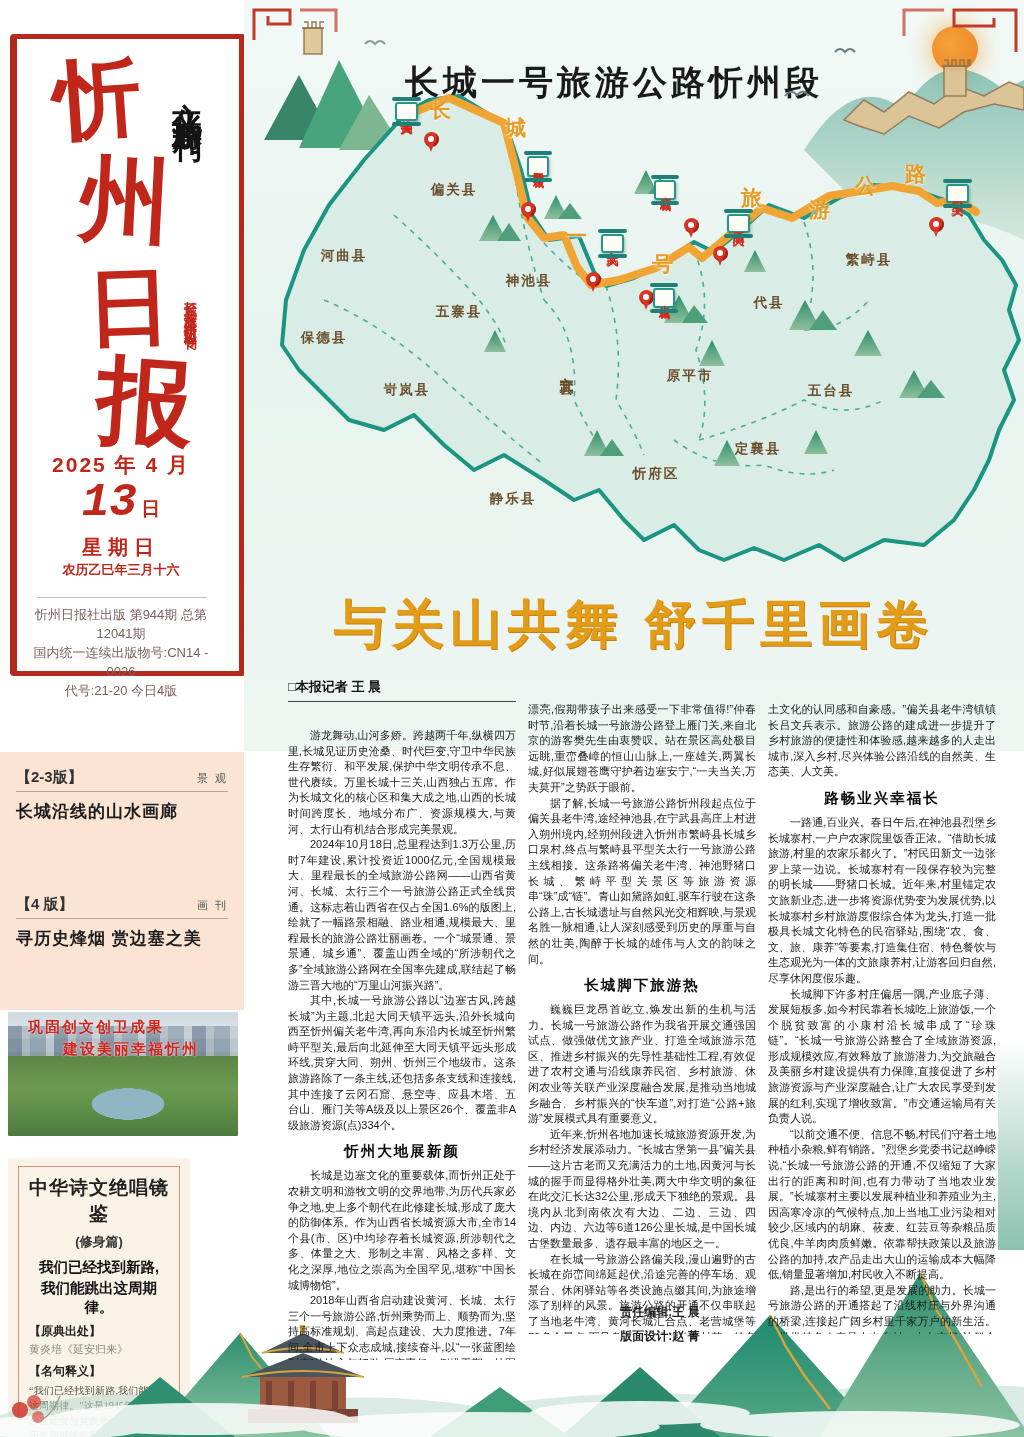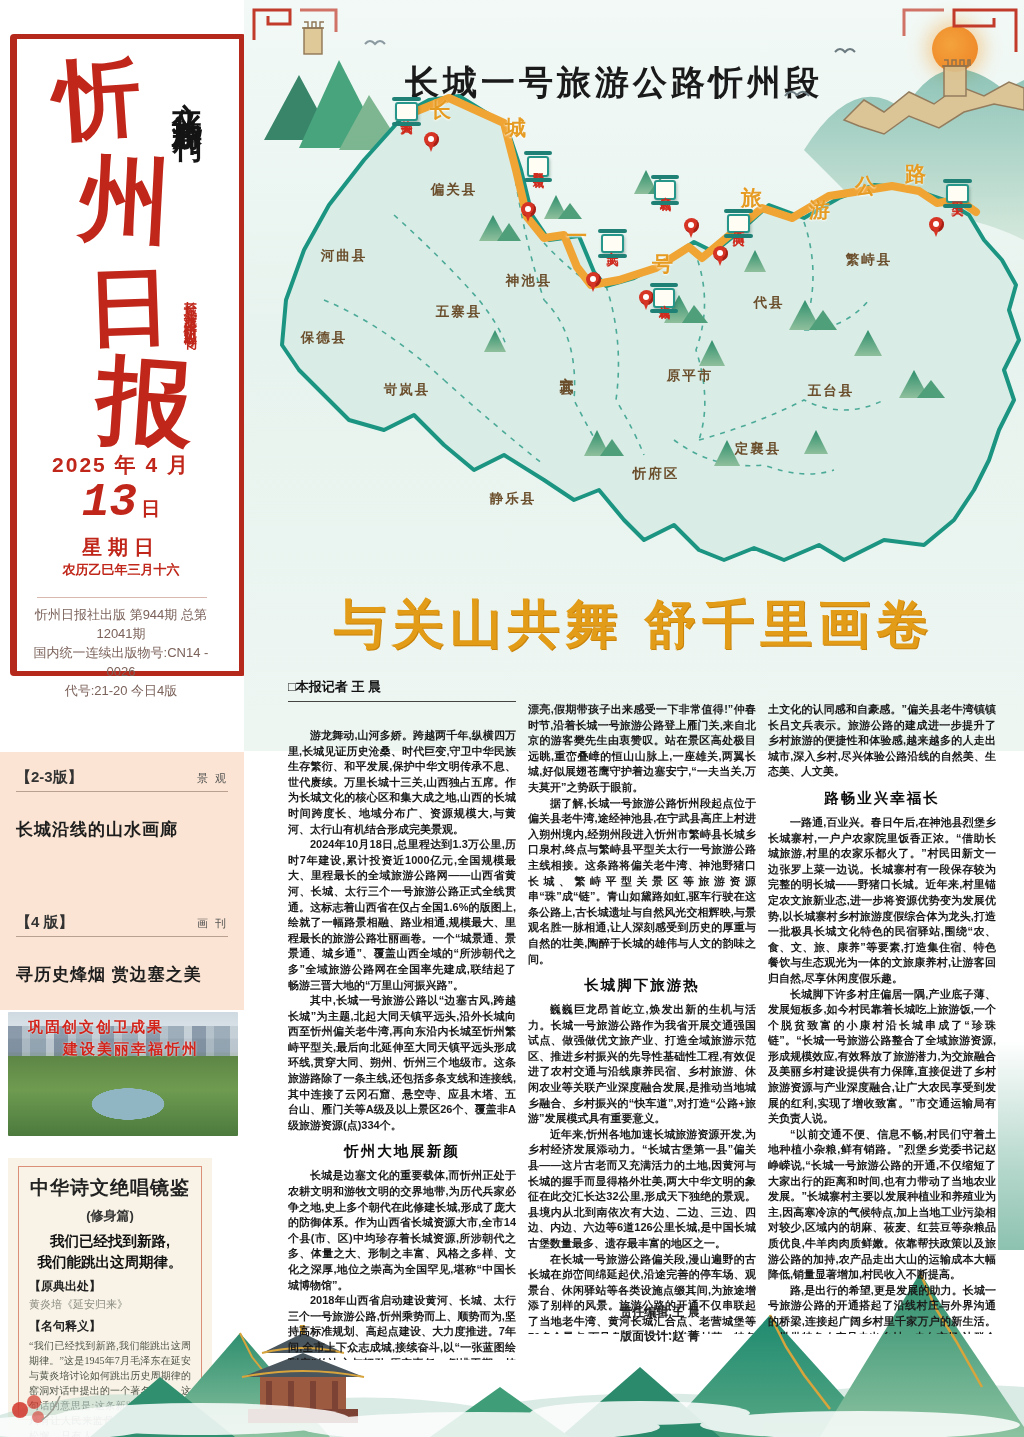--- a/index.html
+++ b/index.html
@@ -21,34 +21,34 @@
      color:#7b625a;font-size:13px;line-height:19px;}
   #pub-divider{position:absolute;left:20px;top:505px;width:170px;border-top:1px solid #d9b8b0;}
 
   
   #pink-rail{left:0;top:752px;width:244px;height:258px;background:#fbe4d3;}
   .rail-entry{padding:16px 16px 0 16px;}
   .rail-row{display:flex;justify-content:space-between;align-items:baseline;
      border-bottom:1px solid #b9a08f;padding-bottom:4px;}
   .rail-page{font-size:15px;color:#333;font-weight:700;}
   .rail-cat{font-size:11px;color:#555;letter-spacing:2px;}
-  .rail-title{font-size:17px;font-weight:900;color:#1d1d1d;margin-top:26px;letter-spacing:1px;}
+  .rail-title{font-size:17px;font-weight:900;color:#1d1d1d;margin-top:8px;letter-spacing:1px;}
 
   
   #city-photo{left:8px;top:1012px;width:230px;height:124px;overflow:hidden;border-radius:1px;
      background:
        radial-gradient(60px 26px at 120px 92px,#8fb6c2 60%,transparent 61%),
        linear-gradient(to bottom,#cfd9e1 0,#dde6ea 26px,#9aa8b2 27px,#8b9aa6 40px,#5c8445 41px,#6e9b50 78px,#4c7a3e 124px);}
   #city-photo .bldg{position:absolute;top:14px;left:0;width:100%;height:30px;
      background:repeating-linear-gradient(90deg,#7d8ea0 0 14px,#aebcc6 14px 22px,#93a4b2 22px 38px,#c2ccd4 38px 46px);opacity:.85;}
   .slogan{position:absolute;color:#d2241b;font-weight:900;font-size:15px;letter-spacing:2px;
      font-family:"Liberation Serif",serif;text-shadow:0 0 2px rgba(255,255,255,.8);}
 
   
-  #poetry-box{left:8px;top:1158px;width:204px;height:272px;background:#f8f3e6;}
+  #poetry-box{left:8px;top:1158px;width:182px;height:272px;background:#f8f3e6;}
   #poetry-inner{position:absolute;left:10px;top:8px;right:10px;bottom:10px;border:1px solid #dc8f78;padding:8px 10px;}
   #poetry-title{text-align:center;font-size:19px;font-weight:900;color:#222;letter-spacing:1px;}
   #poetry-sub{text-align:center;font-size:13px;font-weight:700;color:#333;margin-top:6px;}
   .poetry-quote{text-align:center;font-size:14.5px;font-weight:900;color:#111;margin-top:7px;}
   .poetry-label{font-size:12px;font-weight:900;color:#222;margin-top:6px;}
   .poetry-src{font-size:11px;color:#8a8a80;margin-top:2px;}
   #poetry-exp{font-size:10px;line-height:15px;color:#4e5248;text-align:justify;margin-top:3px;
      font-family:"Liberation Serif",serif;}
 
   
@@ -78,21 +78,21 @@
   
   .corner-orn{position:absolute;z-index:3;}
 
   
   #headline{left:244px;top:590px;width:780px;text-align:center;font-size:52px;font-weight:900;
      color:#e29c18;letter-spacing:6px;font-family:"Liberation Sans",sans-serif;
      text-shadow:1px 1px 0 #c9820a;}
   #byline{left:288px;top:678px;width:228px;font-size:13px;font-weight:900;color:#111;
      border-bottom:1.5px solid #444;padding-bottom:5px;z-index:3;}
   .col{position:absolute;top:702px;width:228px;height:632px;overflow:hidden;z-index:2;}
-  .col p{margin:0;font-size:11px;line-height:15.6px;text-align:justify;color:#1b1b1b;text-indent:2em;font-weight:bold;}
+  .col p{margin:0;font-size:11px;line-height:15.6px;text-align:justify;color:#1b1b1b;text-indent:2em;}
   .col p.cont{text-indent:0;}
   .col h3{margin:9px 0 7px;text-align:center;font-size:14.5px;color:#0d0d0d;letter-spacing:2px;}
   #credits{left:540px;top:1300px;width:240px;text-align:center;z-index:3;}
   #credits div{font-size:12px;color:#222;line-height:24px;font-weight:700;}
 
   
   #right-wash{left:998px;top:1040px;width:26px;height:210px;
      background:linear-gradient(to bottom,rgba(46,143,111,0) 0,rgba(46,143,111,.35) 60%,rgba(46,143,111,.55) 100%);z-index:1;}
   #bottom-art{left:0;top:1237px;width:1024px;height:200px;z-index:1;}
   #seal{left:8px;top:1390px;width:54px;height:40px;z-index:2;}

